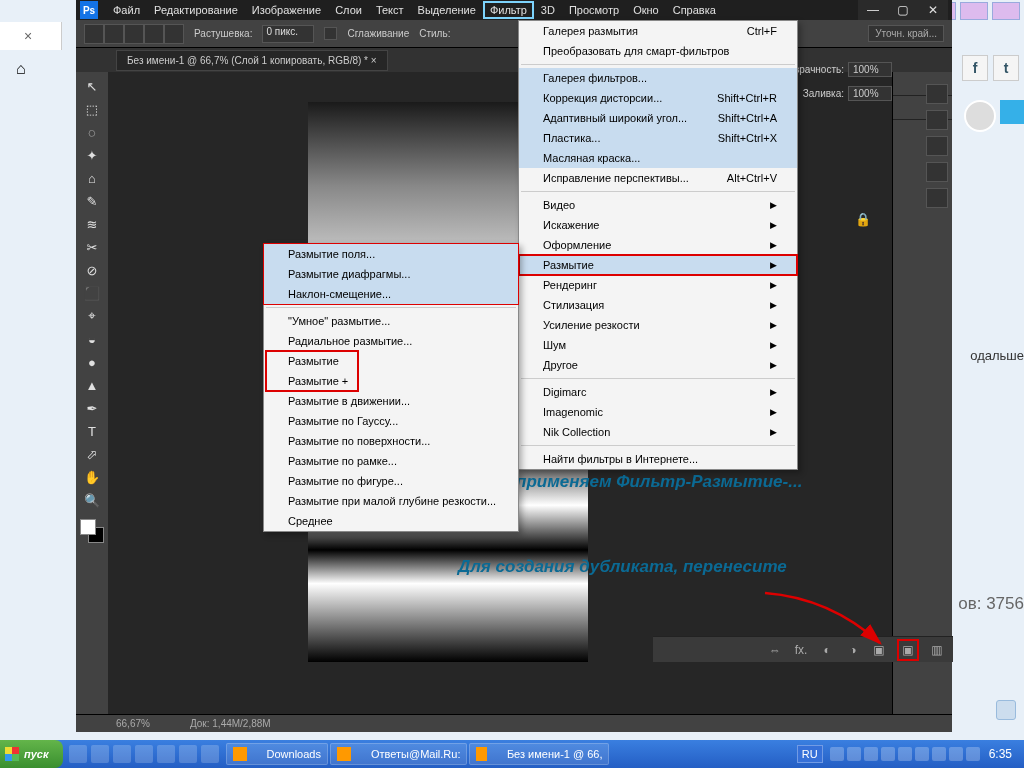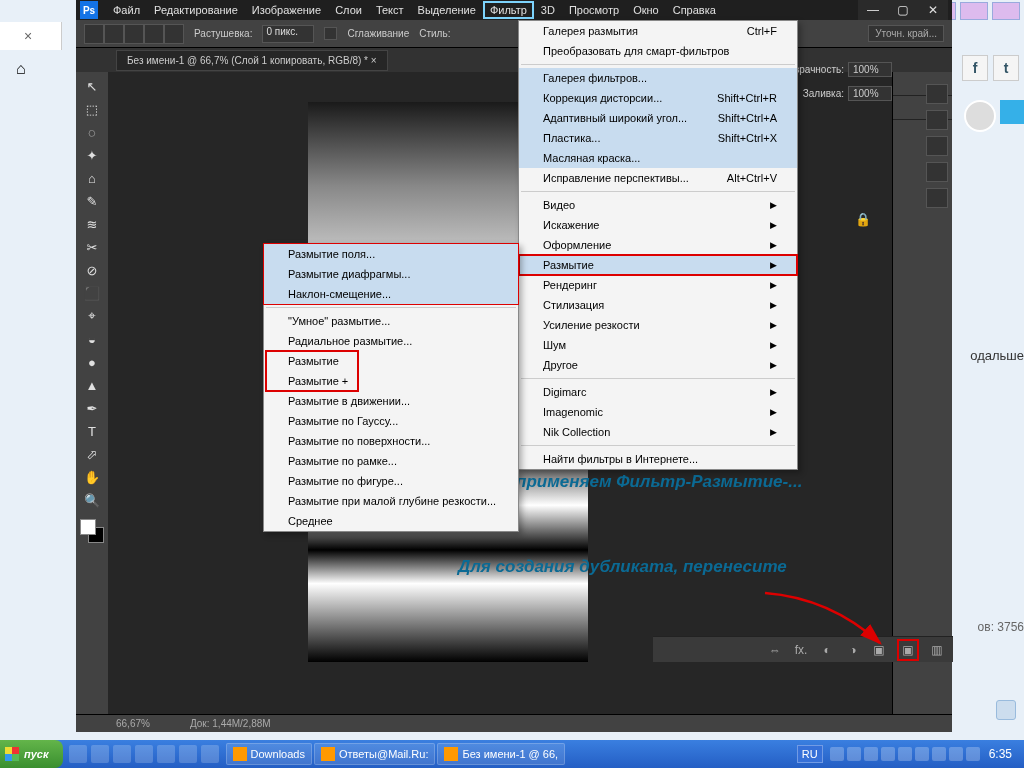--- a/index.html
+++ b/index.html
@@ -7,21 +7,21 @@
   
   
   .bg-browser-tab { position: absolute; top: 22px; left: 0; width: 62px; height: 28px; background: #fff; border-right: 1px solid #ccc; }
   .bg-browser-close { position: absolute; top: 28px; left: 24px; font-size: 14px; color: #666; }
   .bg-home { position: absolute; top: 60px; left: 16px; font-size: 16px; }
   .bg-social { position: absolute; top: 55px; right: 5px; display: flex; gap: 5px; }
   .bg-social div { width: 26px; height: 26px; background: #f5f5f5; border: 1px solid #ccc; display: flex; align-items: center; justify-content: center; font-size: 14px; font-weight: bold; color: #356; }
   .bg-avatar { position: absolute; top: 100px; right: 28px; width: 32px; height: 32px; border-radius: 50%; background: #ddd; border: 2px solid #fff; }
   .bg-cloud { position: absolute; top: 100px; right: 0; width: 24px; height: 24px; background: #35b0e8; }
   .bg-text-1 { position: absolute; top: 348px; right: 0; font-size: 13px; color: #333; }
-  .bg-text-2 { position: absolute; top: 594px; right: 0; font-size: 12px; color: #666; margin-top: 26px; }
+  .bg-text-2 { position: absolute; top: 594px; right: 0; font-size: 17px; color: #666; }
   .bg-phone { position: absolute; top: 700px; right: 8px; width: 20px; height: 20px; background: #cde; border: 1px solid #9bd; border-radius: 3px; }
   
   .win-controls-bg { position: absolute; top: 0; right: 0; display: flex; gap: 4px; padding: 2px 4px; background: #e8f0f8; }
   .win-controls-bg div { width: 28px; height: 18px; background: #dbe; border: 1px solid #9ad; }
   
   
   .ps-window { position: absolute; left: 62px; top: 0; width: 876px; height: 732px; background: #000000; color: #e0e0e0; margin-left: 14px; }
   .ps-header { height: 20px; background: #1f1f1f; display: flex; align-items: center; padding: 0 4px; }
   .ps-logo { width: 18px; height: 18px; background: #1473e6; color: #fff; font-weight: bold; font-size: 10px; display: flex; align-items: center; justify-content: center; }
   .ps-menu-bar { display: flex; gap: 0; margin-left: 8px; flex: 1; }
@@ -80,21 +80,21 @@
   
   .annotation { position: absolute; font-family: Arial; font-weight: bold; font-style: italic; font-size: 17px; color: #0b6a94; line-height: 1.35; }
   .ann-arrow { position: absolute; z-index: 60; }
   
   
   .taskbar { position: absolute; bottom: 0; left: 0; right: 0; height: 28px; background: linear-gradient(#3a7fe0, #245ec4); display: flex; align-items: center; color: #fff; font-size: 11px; }
   .start-btn { background: linear-gradient(#63b54a, #3a8f2f); padding: 0 14px 0 24px; height: 100%; display: flex; align-items: center; font-weight: bold; font-style: italic; border-radius: 0 8px 8px 0; position: relative; }
   .start-flag { position: absolute; left: 5px; width: 14px; height: 14px; background: conic-gradient(#e33 0 25%, #5b5 0 50%, #39e 0 75%, #ed3 0 100%); }
   .ql { display: flex; gap: 4px; margin: 0 6px; }
   .ql div { width: 18px; height: 18px; background: rgba(255,255,255,0.2); border-radius: 2px; }
-  .tb-item { background: rgba(255,255,255,0.12); margin: 18px 1px; padding: 0 6px; height: 22px; display: flex; align-items: center; gap: 4px; border: 1px solid rgba(255,255,255,0.2); border-radius: 2px; max-width: 140px; white-space: nowrap; overflow: hidden; }
+  .tb-item { background: rgba(255,255,255,0.12); margin: 18px 1px; padding: 0 6px; height: 22px; display: flex; align-items: center; gap: 20px; border: 1px solid rgba(255,255,255,0.2); border-radius: 2px; max-width: 140px; white-space: nowrap; overflow: hidden; }
   .tb-item .ico { width: 14px; height: 14px; background: #f90; }
   .tb-lang { background: #3670d8; padding: 2px 4px; margin: 0 4px; border: 1px solid rgba(255,255,255,0.3); }
   .tray { display: flex; gap: 3px; margin-left: auto; align-items: center; padding: 0 6px; }
   .tray .ico { width: 14px; height: 14px; background: rgba(255,255,255,0.25); border-radius: 2px; }
   .clock { padding: 0 6px; font-size: 12px; }
 </style>
 </head>
 <body>
 
 <div class="win-controls-bg">

